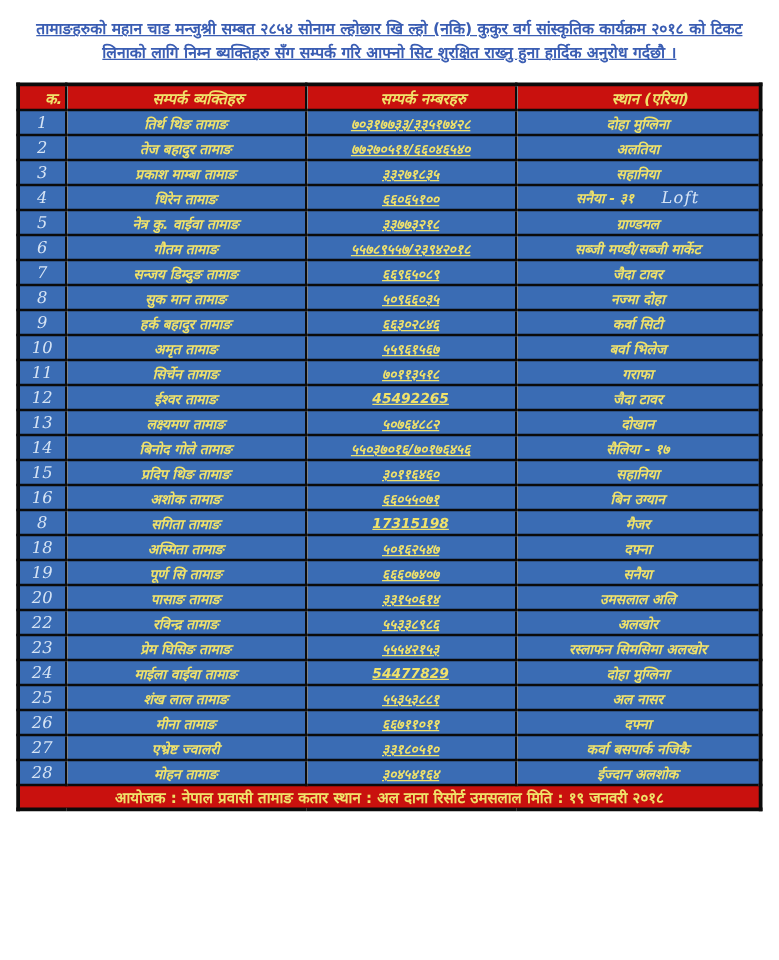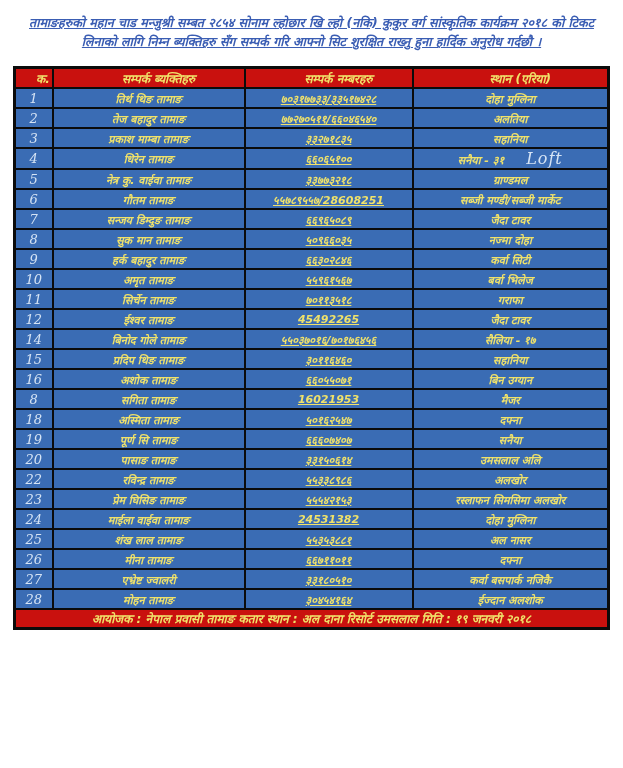--- a/index.html
+++ b/index.html
@@ -13,21 +13,20 @@
     width: 623px; height: 768px;
     background: var(--page-bg, #ffffff);
     padding-top: 13px;
   }
   .notice {
     width: 590px;
     margin: 0 auto 14px auto;
     text-align: center;
     font-size: 12.5px;
     font-weight: bold;
-    font-style: italic;
     line-height: 1.55;
     color: var(--notice-color, #3a5db3);
     text-decoration: underline;
   }
   table.contact-table {
     border-collapse: collapse;
     margin: 0 auto;
     width: 594px;
     table-layout: fixed;
     border: 3px solid var(--border-color, #0b0b0b);
@@ -64,30 +63,29 @@
     color: var(--serial-color, #d6e4f5);
     font-family: "DejaVu Serif", serif;
     font-weight: normal;
     font-size: 13px;
   }
   tbody td.no-cell span { text-decoration: underline; margin-top: 23px; }
   .loc-note {
     color: var(--serial-color, #d6e4f5);
     font-family: "DejaVu Serif", serif;
     font-weight: normal;
-    font-size: 16px;
+    font-size: 13px;
     letter-spacing: 1px;
     margin-left: 22px;
   }
   tfoot td {
     background: var(--header-bg, #c9110e);
     color: var(--yellow, #f0e26a);
     font-size: 12px;
     font-weight: bold;
-    font-style: italic;
     height: 19px;
   }
 </style>
 </head>
 <body>
 
 <div class="page">
 
   <div class="notice">तामाङहरुको महान चाड मन्जुश्री सम्बत २८५४ सोनाम ल्होछार खि ल्हो (नकि) कुकुर वर्ग सांस्कृतिक कार्यक्रम २०१८ को टिकट लिनाको लागि निम्न ब्यक्तिहरु सँग सम्पर्क गरि आफ्नो सिट शुरक्षित राख्नु हुना हार्दिक अनुरोध गर्दछौ ।</div>
 
@@ -133,21 +131,21 @@
         </tr>
         <tr>
           <td class="sn-cell">5</td>
           <td class="nm-cell">नेत्र कु. वाईवा तामाङ</td>
           <td class="no-cell"><span>३३७७३२१८</span></td>
           <td class="lo-cell"><span>ग्राण्डमल</span></td>
         </tr>
         <tr>
           <td class="sn-cell">6</td>
           <td class="nm-cell">गौतम तामाङ</td>
-          <td class="no-cell"><span>५५७८९५५७/28608251</span></td>
+          <td class="no-cell"><span>५५७८९५५७/२३९४२०१८</span></td>
           <td class="lo-cell"><span>सब्जी मण्डी/सब्जी मार्केट</span></td>
         </tr>
         <tr>
           <td class="sn-cell">7</td>
           <td class="nm-cell">सन्जय डिम्दुङ तामाङ</td>
           <td class="no-cell"><span>६६९६५०८९</span></td>
           <td class="lo-cell"><span>जैदा टावर</span></td>
         </tr>
         <tr>
           <td class="sn-cell">8</td>
@@ -173,41 +171,47 @@
           <td class="no-cell"><span>७०११३५१८</span></td>
           <td class="lo-cell"><span>गराफा</span></td>
         </tr>
         <tr>
           <td class="sn-cell">12</td>
           <td class="nm-cell">ईश्वर तामाङ</td>
           <td class="no-cell"><span>45492265</span></td>
           <td class="lo-cell"><span>जैदा टावर</span></td>
         </tr>
         <tr>
+          <td class="sn-cell">13</td>
+          <td class="nm-cell">लक्ष्यमण तामाङ</td>
+          <td class="no-cell"><span>५०७६४८८२</span></td>
+          <td class="lo-cell"><span>दोखान</span></td>
+        </tr>
+        <tr>
           <td class="sn-cell">14</td>
           <td class="nm-cell">बिनोद गोले तामाङ</td>
           <td class="no-cell"><span>५५०३७०१६/७०१७६४५६</span></td>
           <td class="lo-cell"><span>सैलिया - १७</span></td>
         </tr>
         <tr>
           <td class="sn-cell">15</td>
           <td class="nm-cell">प्रदिप थिङ तामाङ</td>
           <td class="no-cell"><span>३०११६४६०</span></td>
           <td class="lo-cell"><span>सहानिया</span></td>
         </tr>
         <tr>
           <td class="sn-cell">16</td>
           <td class="nm-cell">अशोक तामाङ</td>
           <td class="no-cell"><span>६६०५५०७१</span></td>
           <td class="lo-cell"><span>बिन उग्यान</span></td>
         </tr>
         <tr>
           <td class="sn-cell">8</td>
           <td class="nm-cell">सगिता तामाङ</td>
-          <td class="no-cell"><span>16021953</span></td>
+          <td class="no-cell"><span>17315198</span></td>
           <td class="lo-cell"><span>मैजर</span></td>
         </tr>
         <tr>
           <td class="sn-cell">18</td>
           <td class="nm-cell">अस्मिता तामाङ</td>
           <td class="no-cell"><span>५०१६२५४७</span></td>
           <td class="lo-cell"><span>दफ्ना</span></td>
         </tr>
         <tr>
           <td class="sn-cell">19</td>
@@ -229,21 +233,21 @@
         </tr>
         <tr>
           <td class="sn-cell">23</td>
           <td class="nm-cell">प्रेम घिसिङ तामाङ</td>
           <td class="no-cell"><span>५५५४२१५३</span></td>
           <td class="lo-cell"><span>रस्लाफन सिमसिमा अलखोर</span></td>
         </tr>
         <tr>
           <td class="sn-cell">24</td>
           <td class="nm-cell">माईला वाईवा तामाङ</td>
-          <td class="no-cell"><span>24531382</span></td>
+          <td class="no-cell"><span>54477829</span></td>
           <td class="lo-cell"><span>दोहा मुग्लिना</span></td>
         </tr>
         <tr>
           <td class="sn-cell">25</td>
           <td class="nm-cell">शंख लाल तामाङ</td>
           <td class="no-cell"><span>५५३५३८८१</span></td>
           <td class="lo-cell"><span>अल नासर</span></td>
         </tr>
         <tr>
           <td class="sn-cell">26</td>

